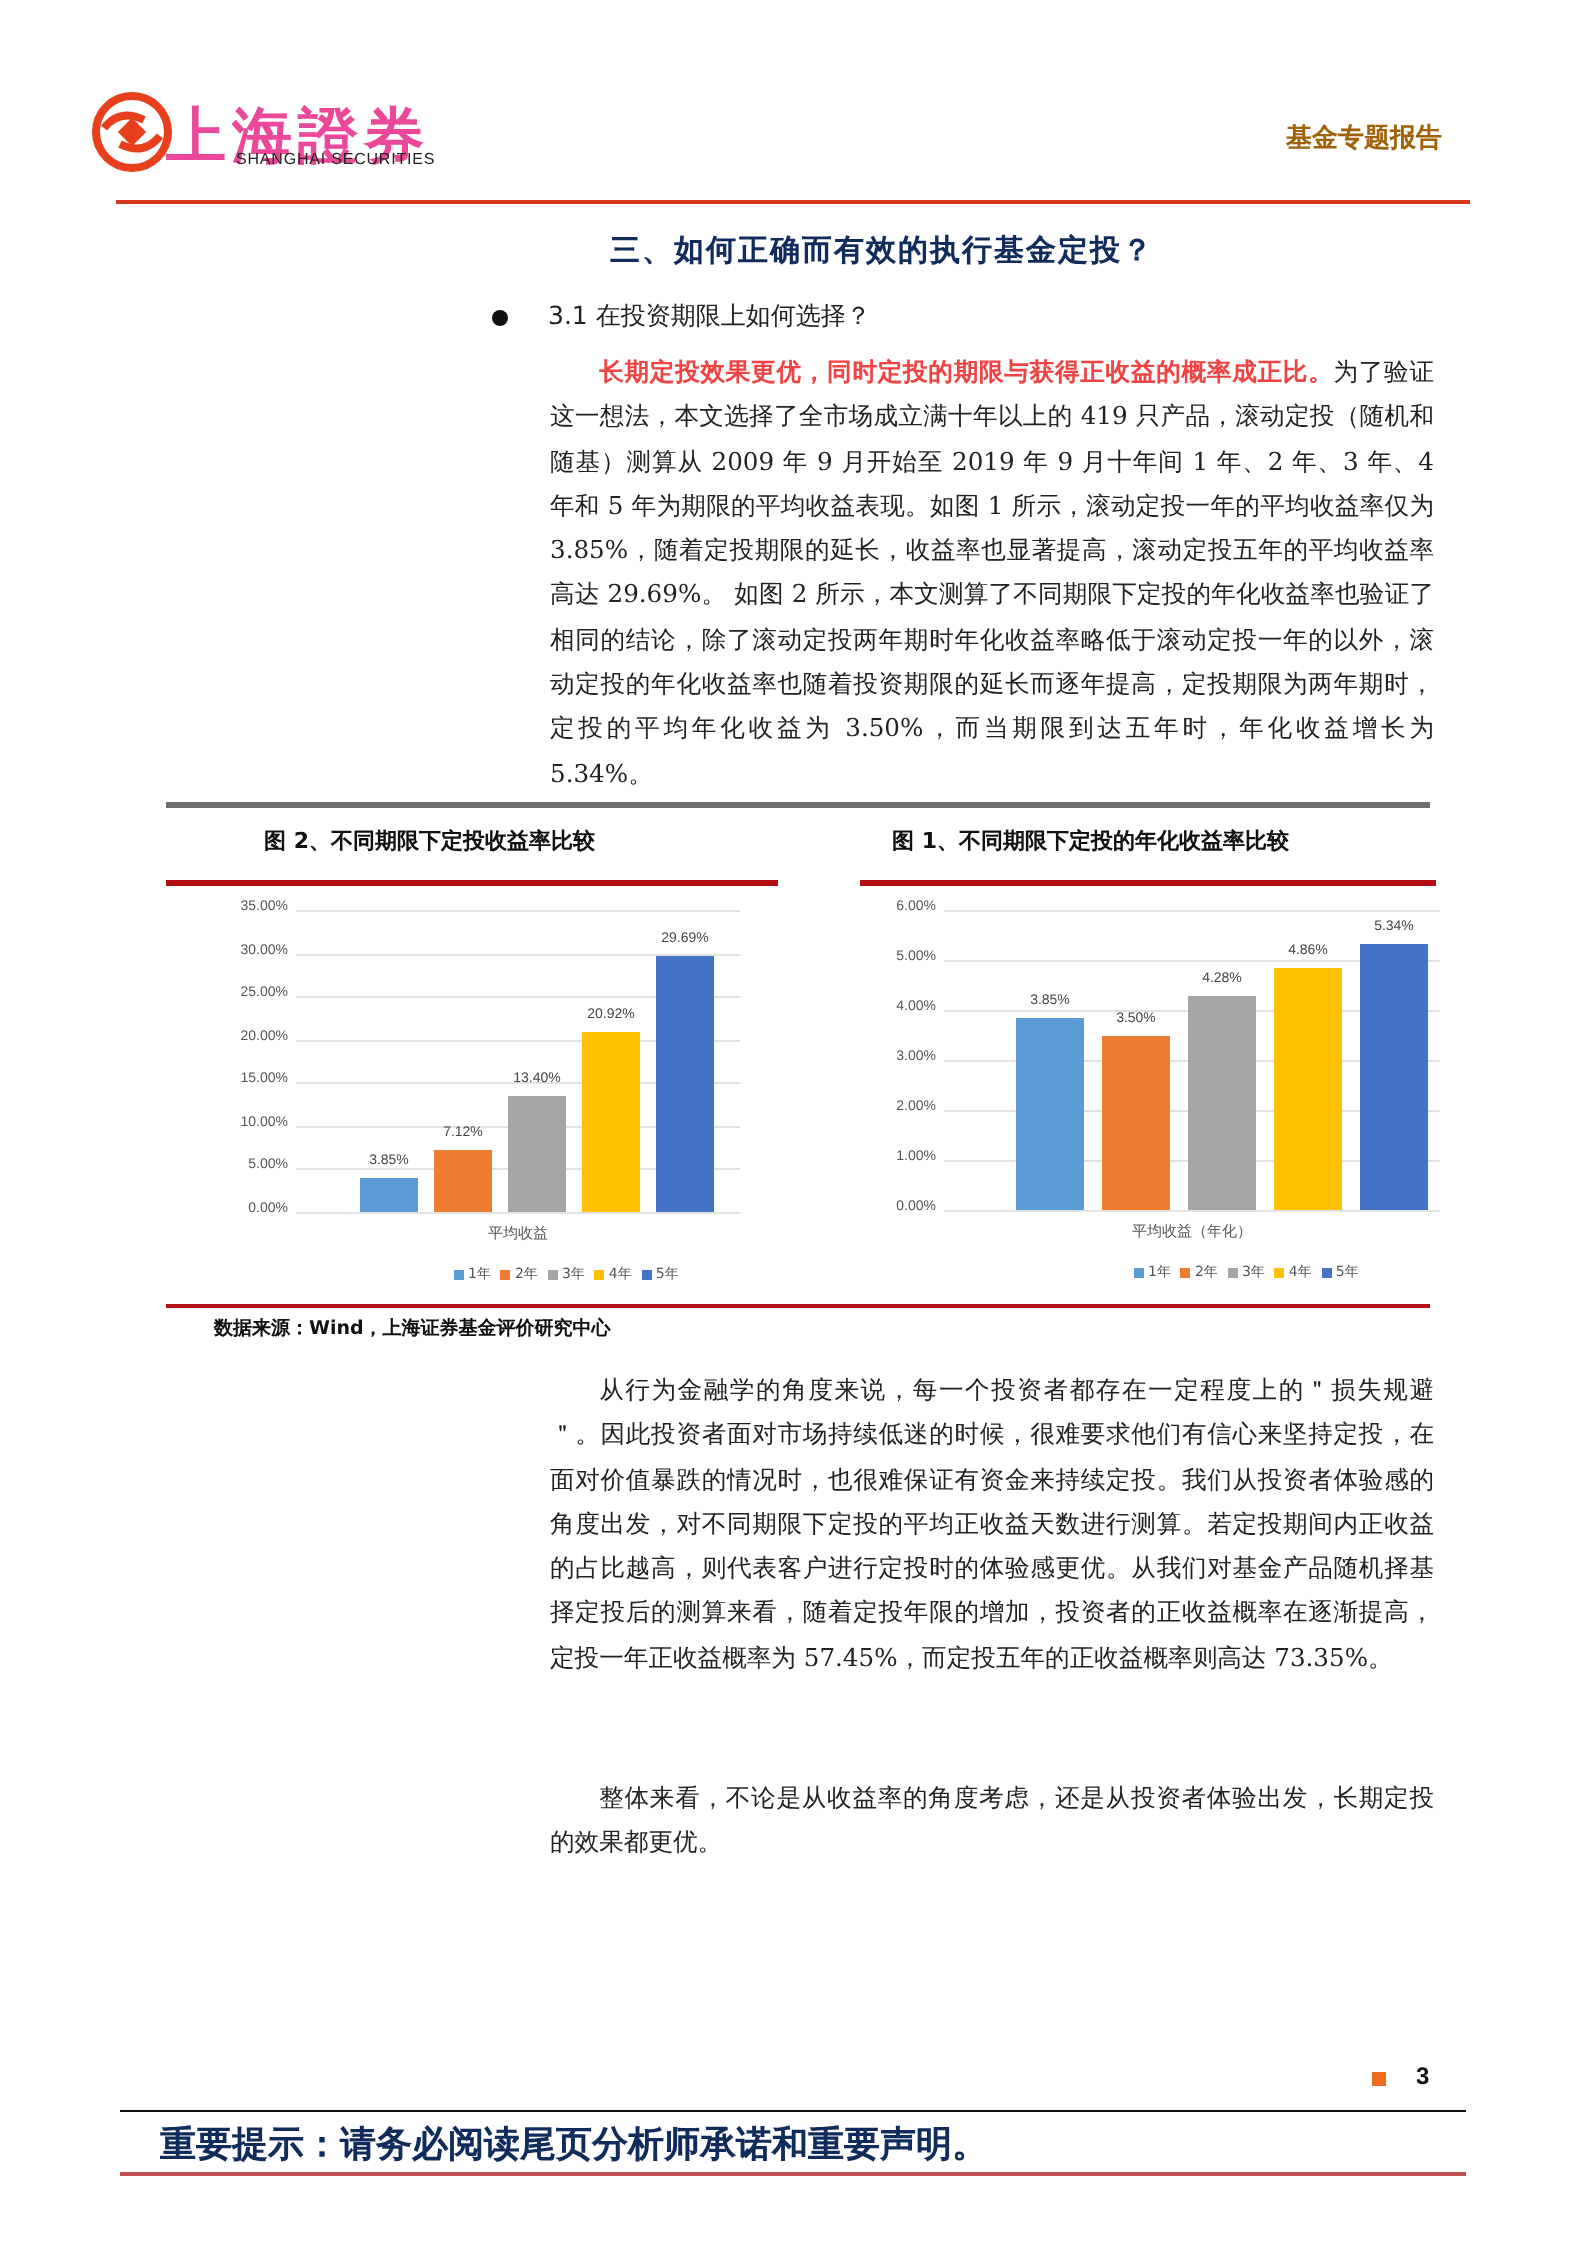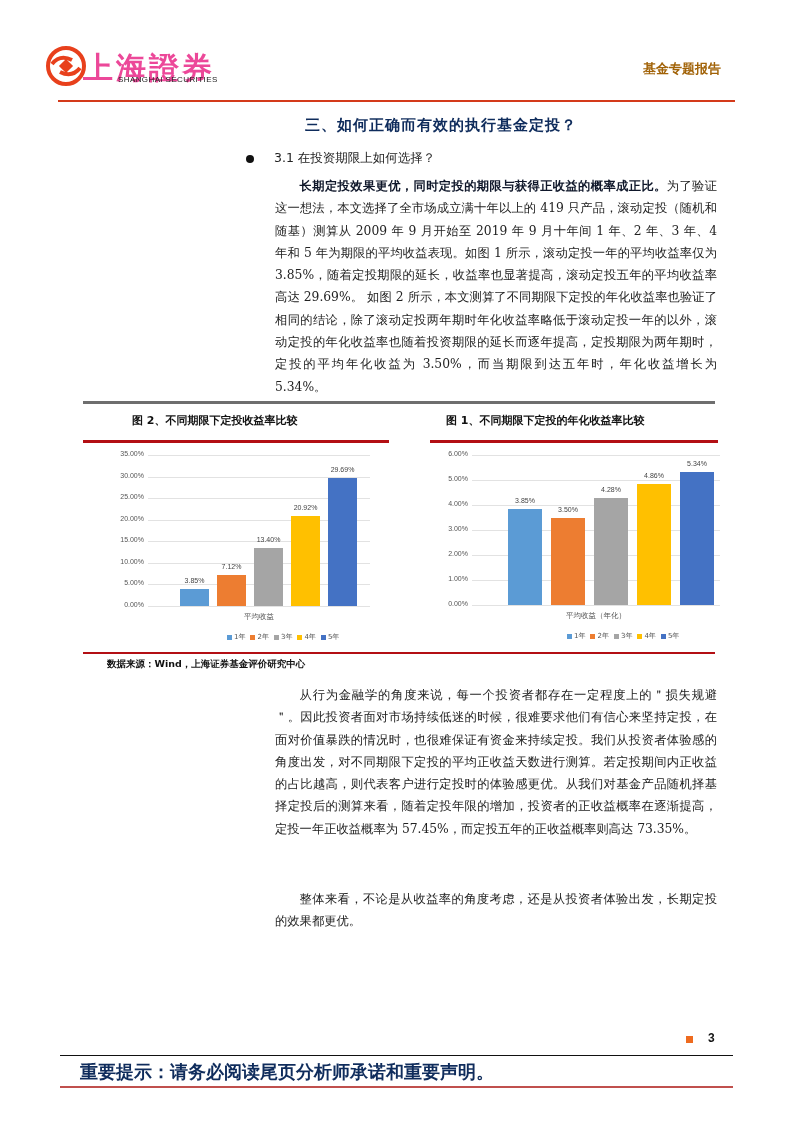--- a/index.html
+++ b/index.html
@@ -12,21 +12,21 @@
   .logo-en { position:absolute; left:56px; top:33px; font-family:"Liberation Sans", sans-serif; font-size:8px; letter-spacing:0.4px; color:#222; white-space:nowrap;padding-left:20px; }
   .header-right { position:absolute; right:72px; top:60px; font-family:Liberation Sans, sans-serif; font-weight:bold; font-size:13px; color:#a16207; }
   .header-rule { position:absolute; left:58px; right:58px; top:100px; height:2px; background:#d43a1a; }
 
   .section-title { position:absolute; left:275px; top:116px; font-weight:bold; font-size:15px; color:#0f2c5c; letter-spacing:1px;margin-left:30px; }
   .bullet-row { position:absolute; left:246px; top:150px; font-size:13px; color:#222; display:flex; align-items:center; }
   .bullet-dot { width:8px; height:8px; border-radius:50%; background:#111; margin-right:20px; }
   .bullet-text { font-family:"DejaVu Sans", sans-serif; font-size:12.5px; }
 
   .para { position:absolute; left:275px; width:442px; font-size:12.3px; line-height:22.3px; text-align:justify; text-indent:2em; color:#222; }
-  .para b { font-weight:bold; color:#0f172a; }
+  .para b { font-weight:bold; color:#ef4444; }
   #p1 { top:175px; }
   #p2 { top:684px; }
   #p3 { top:888px; }
 
   .fig-topbar { position:absolute; left:83px; top:401px; width:632px; height:3px; background:#6e6e6e; }
   .fig-title { position:absolute; top:413px; font-family:"DejaVu Sans", sans-serif; font-weight:bold; font-size:11px; color:#111;text-align:center; }
   #fig2-title { left:132px; }
   #fig3-title { left:446px; }
   .fig-redbar { position:absolute; top:440px; height:3px; background:#b30f14; }
   #fig2-red { left:83px; width:306px; }

